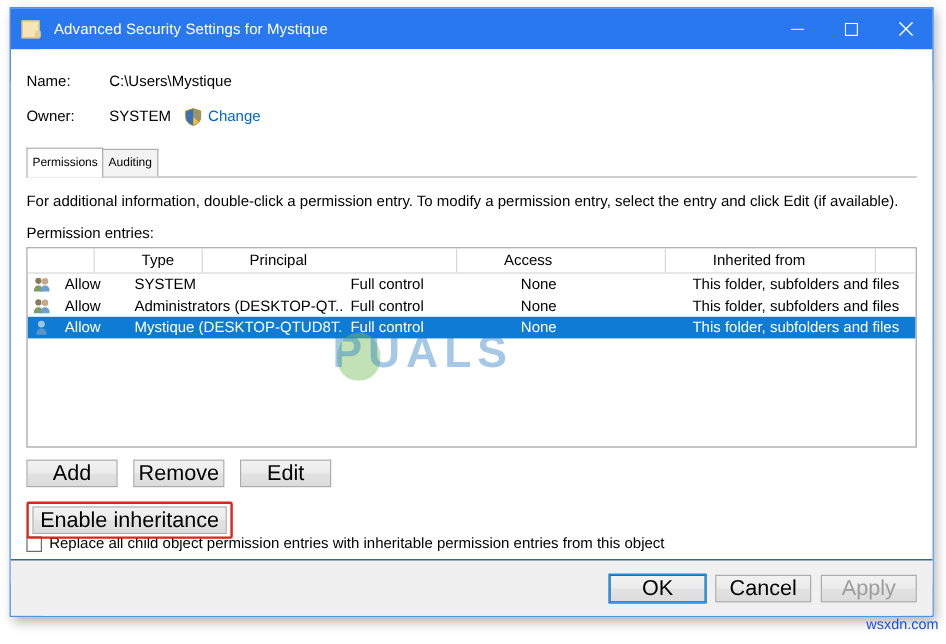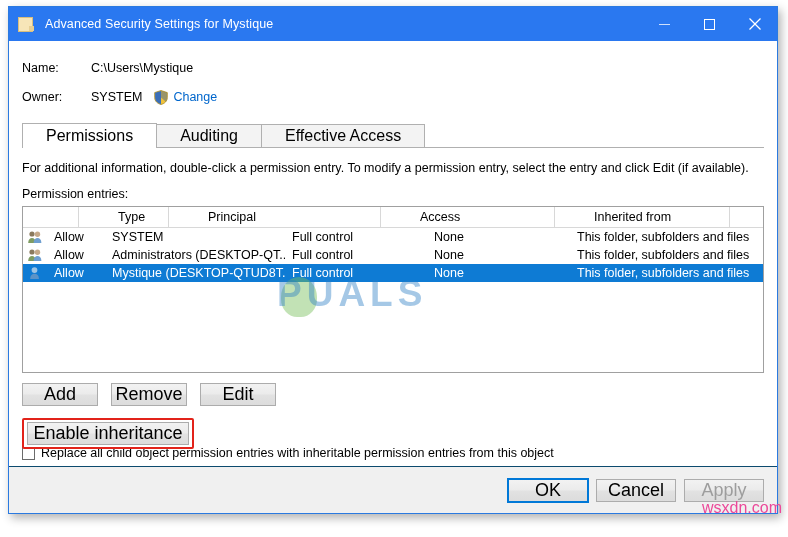--- a/index.html
+++ b/index.html
@@ -130,22 +130,22 @@
     margin-top: 16px;
     height: 24px;
     display: flex;
     align-items: flex-end;
     border-bottom: 1px solid #b0b0b0;
     position: relative;
   }
   .tab {
     height: 23px;
     line-height: 22px;
-    padding: 0 23px;
-    font-size: 16px;
+    padding: 0 4px;
+    font-size: 10px;
     border: 1px solid #b0b0b0;
     border-bottom: none;
     background: #f3f3f3;
     box-sizing: border-box;
     margin-right: -1px;
     position: relative;
     white-space: nowrap;
     text-align: center;
   }
   .tab.active {
@@ -319,23 +319,23 @@
     left: 272px;
     top: 236px;
     width: 36px; height: 40px;
     border-radius: 50% 50% 45% 45%;
     background: rgba(120,190,90,0.45);
     pointer-events: none;
   }
   #watermark-wsxdn {
     position: absolute;
     right: 6px;
-    bottom: 20px;
-    font-size: 16px;
-    color: #ec4899;
+    bottom: 10px;
+    font-size: 12px;
+    color: #1d4ed8;
     user-select: none;
   }
 </style>
 </head>
 <body>
 
 <div id="window">
 
   <div id="titlebar">
     <div class="folder-icon">
@@ -381,21 +381,20 @@
             <path d="M7 0.9 L7 14.3 C3.6 13.4 1.1 11.0 1.1 7.6 V2.85 Z" fill="#3b6fb8"></path>
             <path d="M7 0.9 L12.9 2.85 V7.6 C12.9 9.1 12.4 10.4 11.6 11.4 L7 7.4 Z" fill="#2f5fa3" opacity="0.45"></path>
           </svg>
         </span>
         <span id="change-link">Change</span>
       </div>
 
       <div id="tabstrip">
         <div class="tab active">Permissions</div>
         <div class="tab">Auditing</div>
-        <div class="tab">Effective Access</div>
       </div>
 
       <div id="instruction">For additional information, double-click a permission entry. To modify a permission entry, select the entry and click Edit (if available).</div>
       <div id="entries-label">Permission entries:</div>
 
       <div id="listbox">
 
         <div id="list-header">
           <div class="hcell col-icon"></div>
           <div class="hcell col-type">Type</div>

